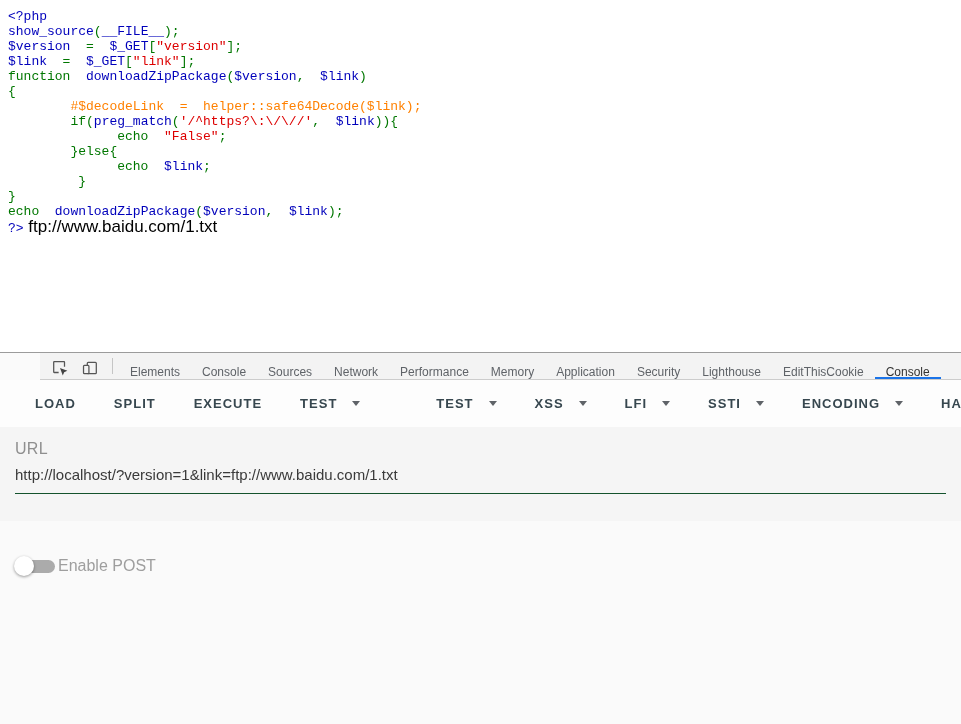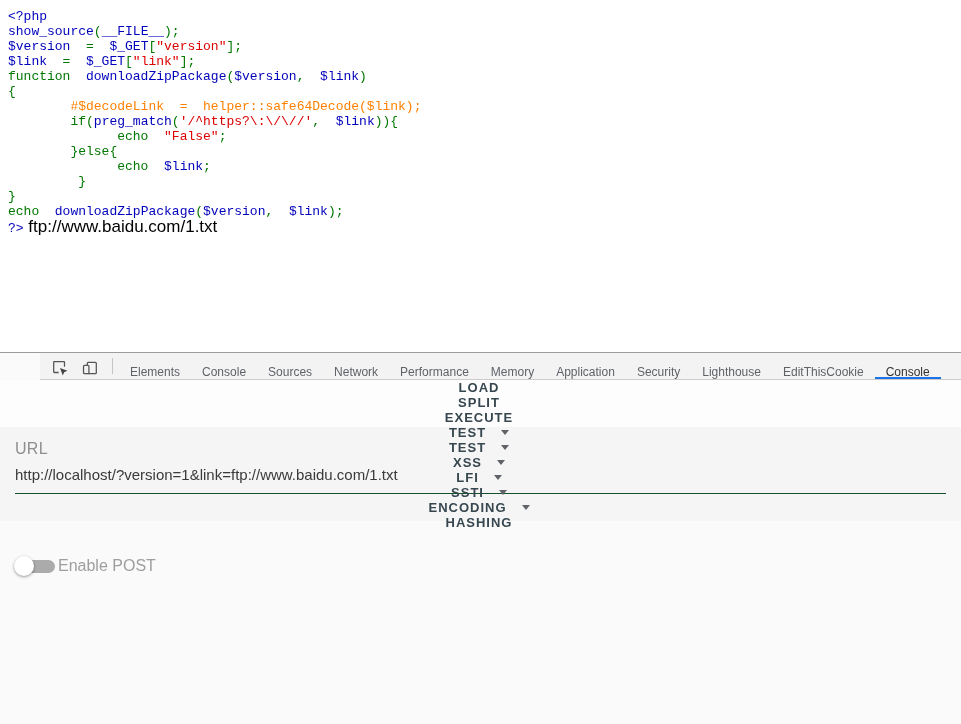--- a/index.html
+++ b/index.html
@@ -24,21 +24,21 @@
             display:flex; align-items:flex-end;margin-left:40px; }
   .tool-icons { display:flex; align-items:center; padding:0 4px 0 8px; gap:6px; }
   .icon-btn { width:24px; height:22px; display:flex; align-items:center;
               justify-content:center; cursor:pointer; }
   .vsep { width:1px; height:16px; background:#c5c5c5; margin:auto 6px; }
   .tab { font-size:12px; color:#5f6368; padding:0 11px; display:flex;
          align-items:center; cursor:pointer; }
   .tab.active { color:#333; box-shadow:inset 0 -2px 0 var(--accent); }
 
   .hb-toolbar { height:47px; background:#fdfdfd; display:flex;
-                align-items:center; padding-left:35px;flex-direction:column; }
+                align-items:center; padding-left:35px; }
   .hb-btn { background:none; border:none; display:flex; align-items:center;
             margin-right:38px; cursor:pointer;
             font-family:"Liberation Sans",sans-serif; }
   .hb-label { font-size:13px; font-weight:bold; letter-spacing:1px;
               color:var(--btn-text); }
   .caret { width:0; height:0; border-left:4px solid transparent;
            border-right:4px solid transparent; border-top:5px solid #5f6368;
            margin-left:15px; }
   .vsep2 { width:1px; height:30px; background:#dadada; margin:0 38px 0 0; }
 

